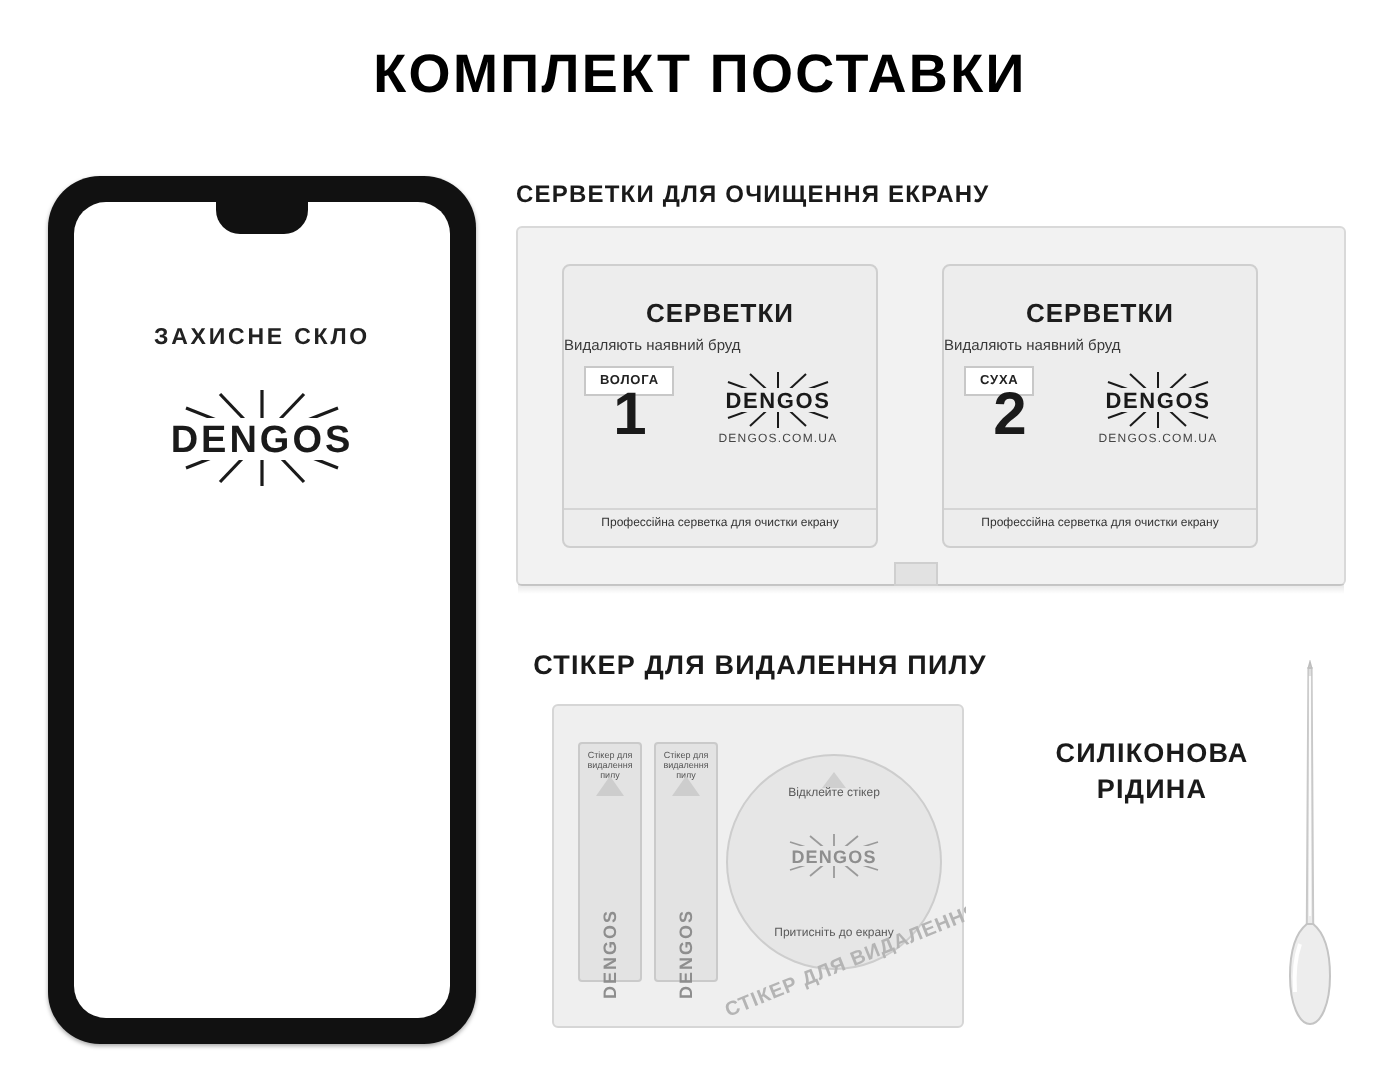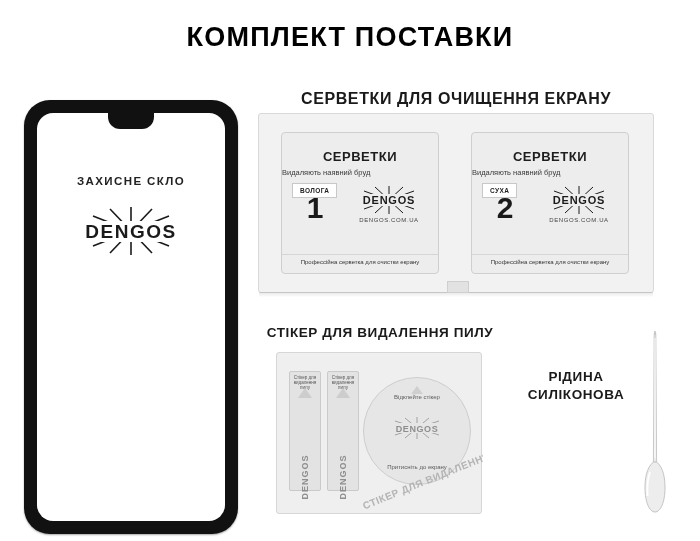--- a/index.html
+++ b/index.html
@@ -36,21 +36,20 @@
   
   .protector {
     position: absolute;
     left: 24px;
     top: 88px;
     width: 214px;
     height: 434px;
     border-radius: 26px;
     background: #111;
     box-shadow: 0 1px 2px rgba(0,0,0,.35);
-    margin-top: 12px;
   }
   .protector-inner {
     position: absolute;
     left: 13px;
     top: 13px;
     right: 13px;
     bottom: 13px;
     border-radius: 16px;
     background: #ffffff;
     overflow: hidden;
@@ -85,34 +84,35 @@
     width: 150px;
     height: 52px;
   }
 
   
   .wipes-title {
     position: absolute;
     top: 90px;
     left: 258px;
     width: 396px;
-    text-align: center;
-    font-size: 16px;
+    text-align: left;
+    font-size: 12px;
     font-weight: bold;
     letter-spacing: .6px;
   }
   .wipes-tray {
     position: absolute;
     left: 258px;
     top: 113px;
     width: 394px;
     height: 178px;
     background: #f2f2f2;
     border: 1px solid #d9d9d9;
     border-radius: 3px;
+    padding-left: 19px;
   }
   .tray-shadow {
     position: absolute;
     left: 0; right: 0; bottom: -5px;
     height: 5px;
     background: linear-gradient(to bottom, rgba(0,0,0,.10), rgba(0,0,0,0));
   }
   .sachet {
     position: absolute;
     top: 18px;
@@ -496,22 +496,22 @@
       </div>
       <div class="round-foot">Притисніть до екрану</div>
     </div>
 
     <div class="diag-band">
       <span>СТІКЕР ДЛЯ ВИДАЛЕННЯ ПИЛУ</span>
     </div>
   </div>
 
   <div class="liquid-title">
+    <div>СИЛІКОНОВА</div>
     <div>РІДИНА</div>
-    <div>СИЛІКОНОВА</div>
   </div>
 
   <div class="pipette">
     <svg viewBox="0 0 26 186" width="26" height="186" aria-hidden="true">
 
       <path d="M12.2 4 L13.8 4 L14.6 132 L11.4 132 Z" fill="#ececec" stroke="#c9c9c9" stroke-width="1"></path>
 
       <path d="M12.2 4 L13 1 L13.8 4 Z" fill="#d8d8d8" stroke="#bdbdbd" stroke-width=".8"></path>
 
       <path d="M11.4 132 C4 138 3 150 3 158 C3 172 7.5 182 13 182 C18.5 182 23 172 23 158 C23 150 22 138 14.6 132 Z" fill="#ededed" stroke="#c4c4c4" stroke-width="1"></path>

